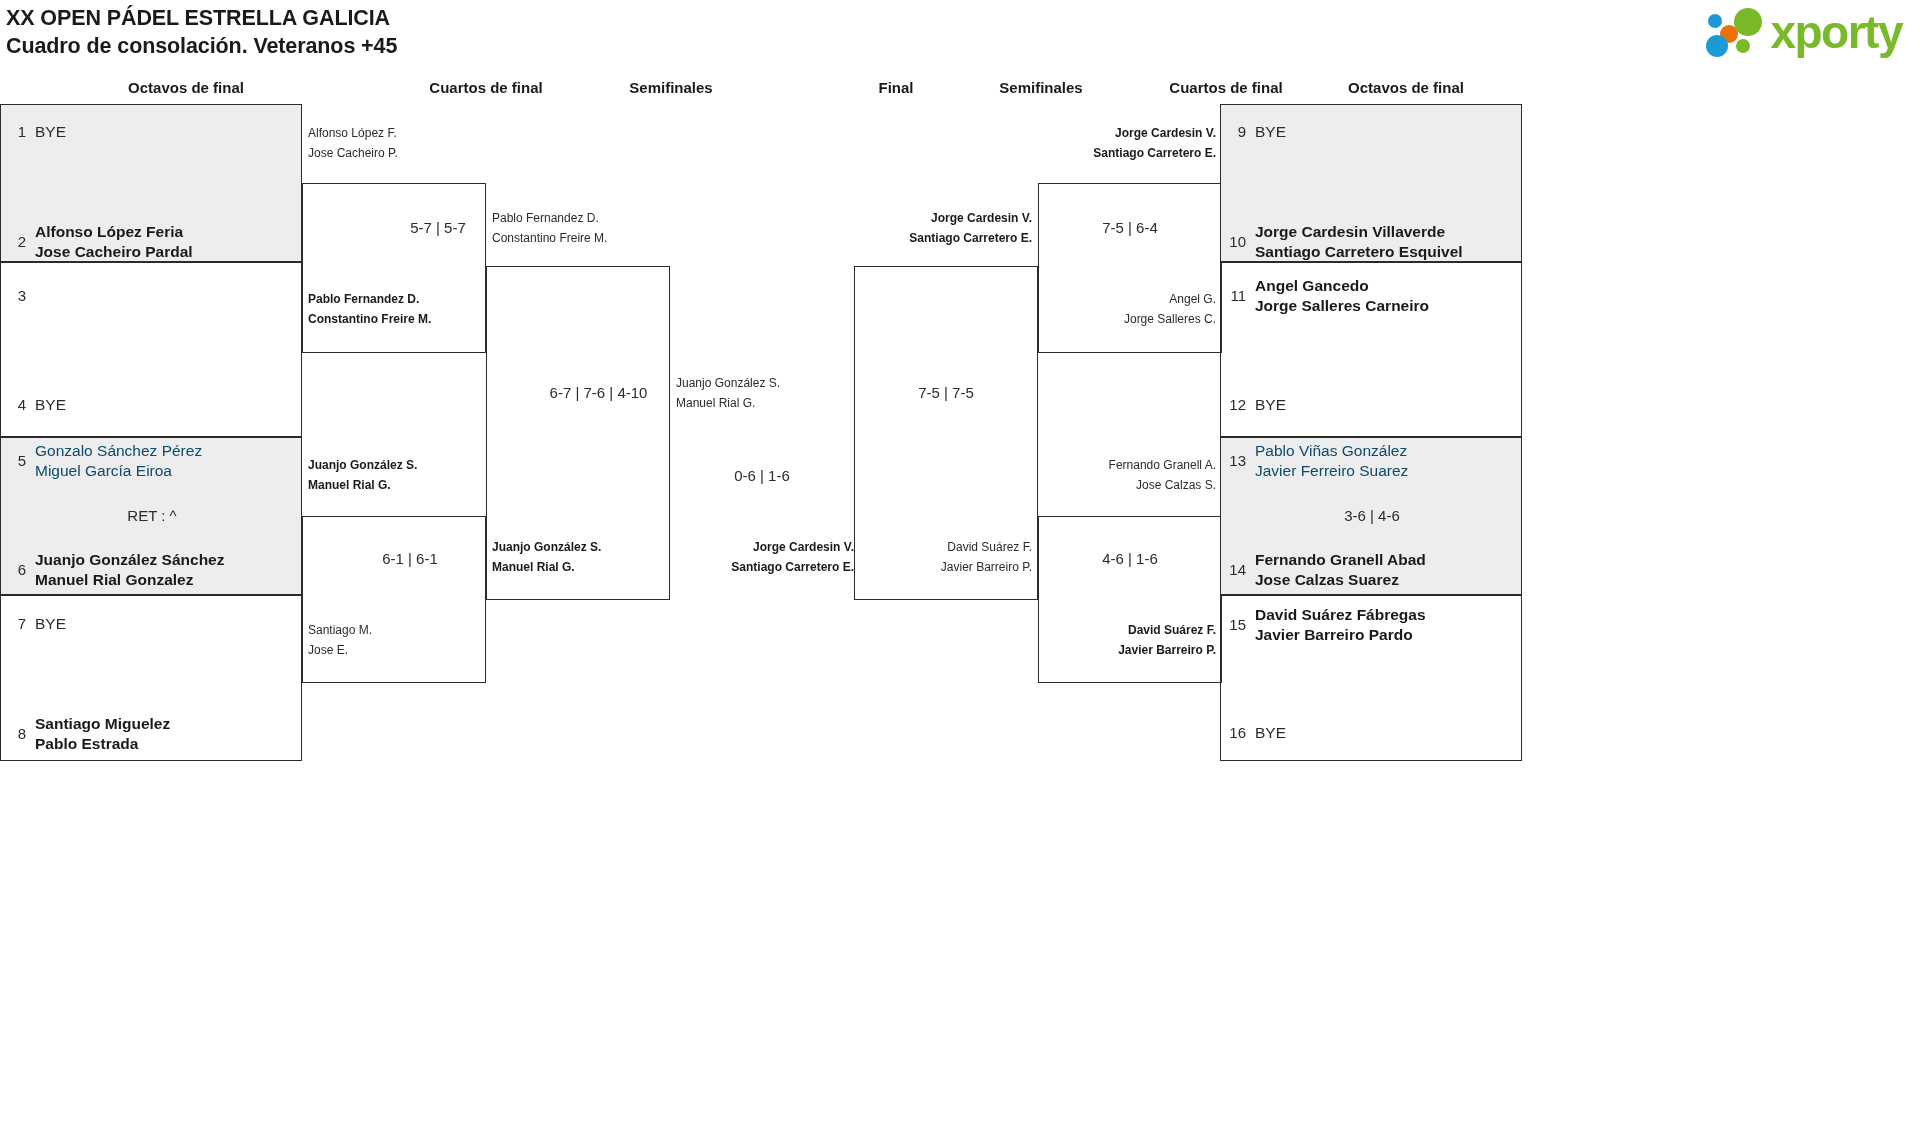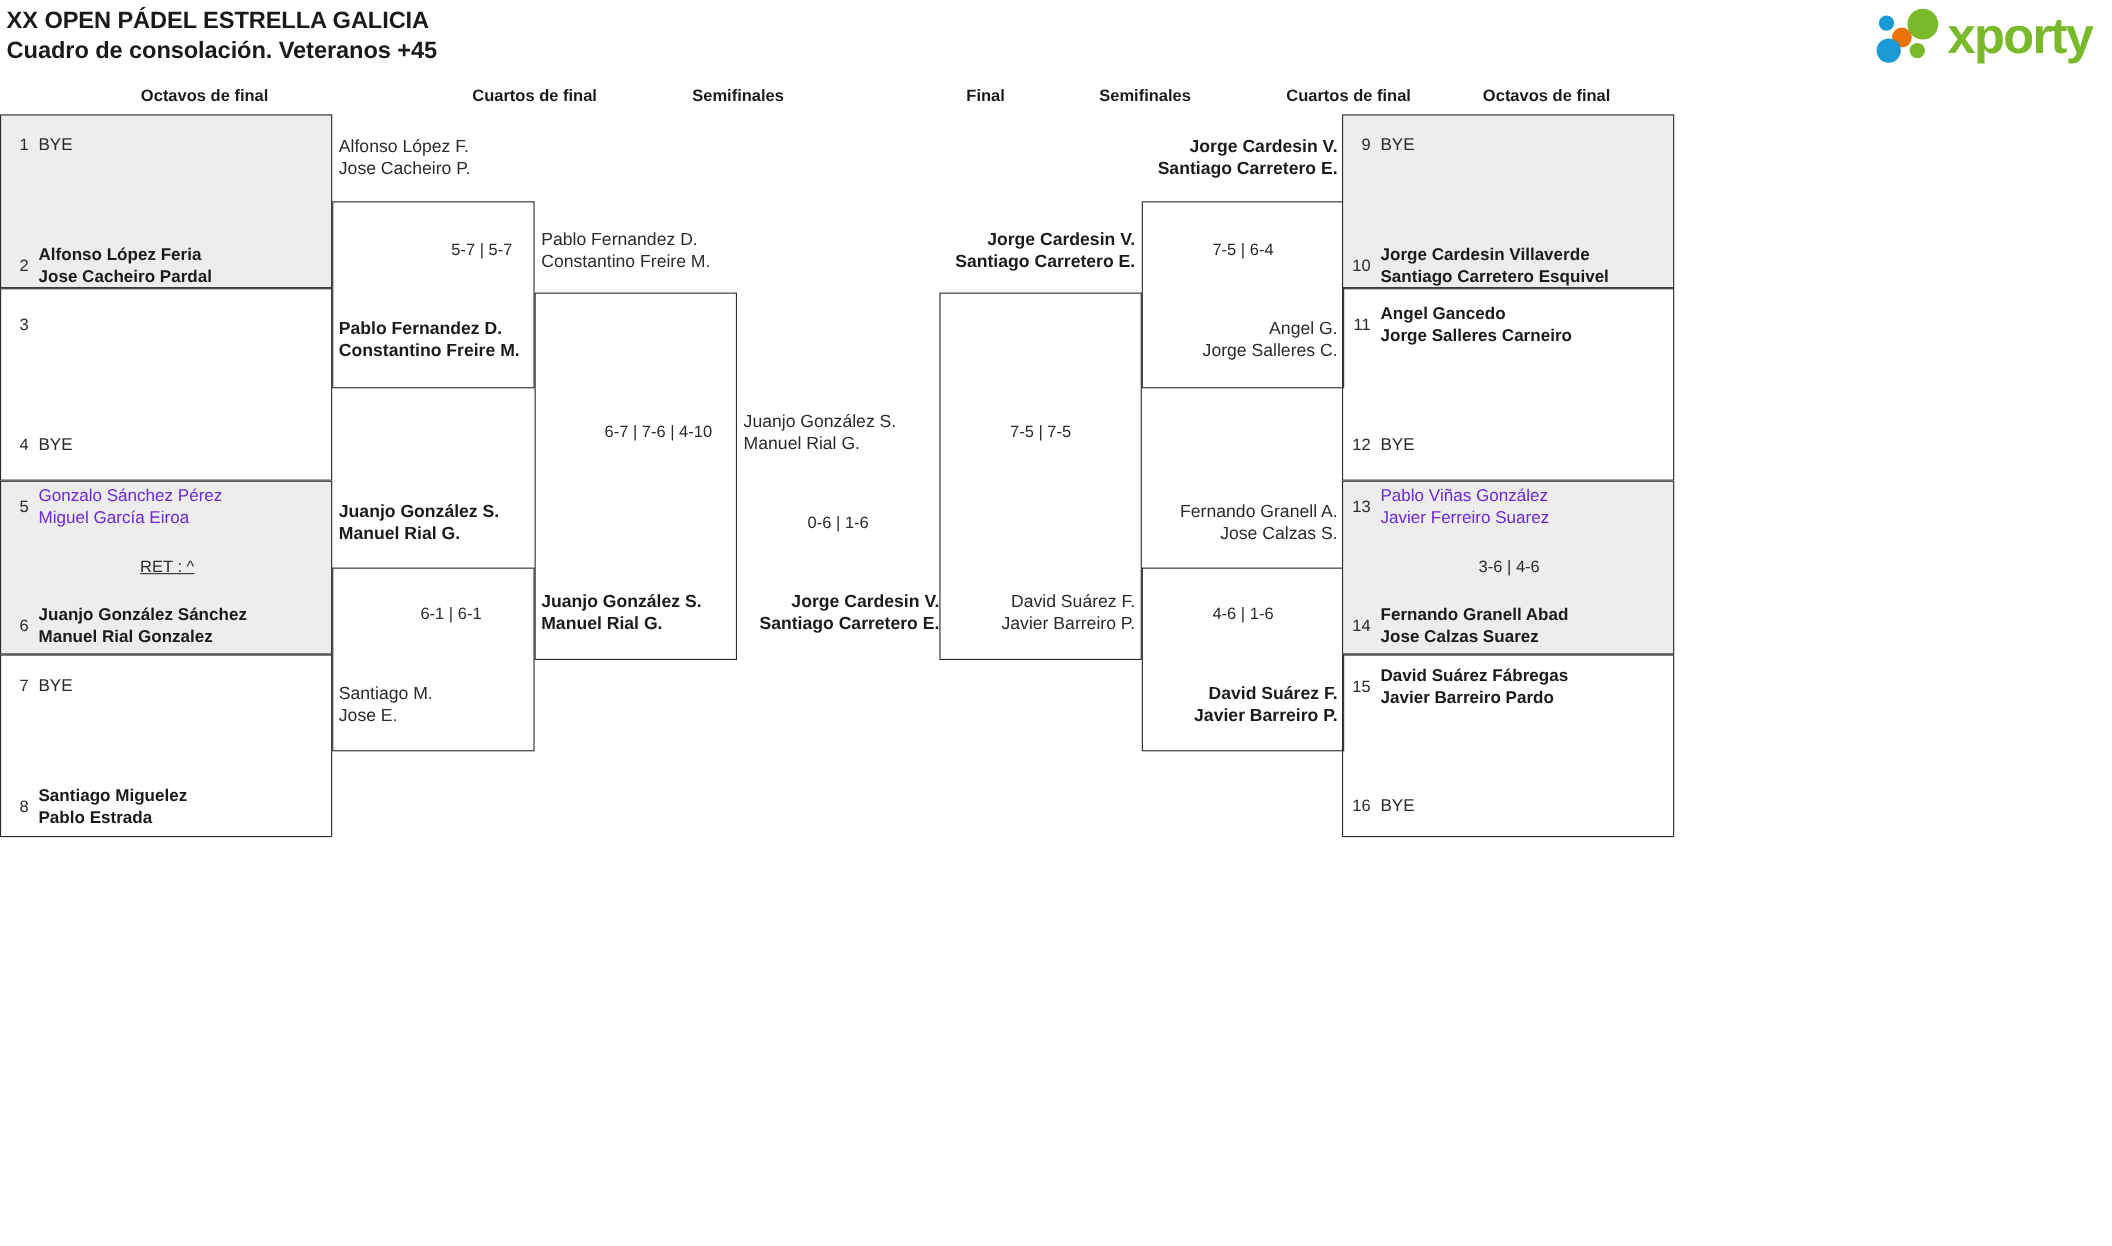--- a/index.html
+++ b/index.html
@@ -116,27 +116,27 @@
     flex: 0 0 20px;
     line-height: 19px;
   }
   .names {
     margin-left: 9px;
     font-size: 15.5px;
     line-height: 19.5px;
     white-space: nowrap;
   }
   .names.win { font-weight: bold; }
-  .names.lose { font-weight: normal; color: #6d28d9; }
+  .names.lose { font-weight: normal; color: #0c4a6e; }
   .names.bye { font-weight: normal; color: #2b2b2b; }
 
   
   .slot {
     position: absolute;
-    font-size: 16px;
+    font-size: 12px;
     line-height: 19.5px;
     white-space: nowrap;
   }
   .slot.win { font-weight: bold; }
   .slot.lose { font-weight: normal; color: #2b2b2b; }
   .slot.right { text-align: right; }
 
   
   .score {
     position: absolute;
@@ -213,21 +213,21 @@
   </div>
 
   <div class="entry" style="left:6px; top:441px; width:292px;">
     <div class="seed" style="line-height:39px;">5</div>
     <div class="names lose">
       <div>Gonzalo Sánchez Pérez</div>
       <div>Miguel García Eiroa</div>
     </div>
   </div>
 
-  <div class="score" style="left:6px; top:506px; width:292px;text-decoration:underline;">RET : ^</div>
+  <div class="score" style="left:6px; top:506px; width:292px;">RET : ^</div>
 
   <div class="entry" style="left:6px; top:550px; width:292px;">
     <div class="seed" style="line-height:39px;">6</div>
     <div class="names win">
       <div>Juanjo González Sánchez</div>
       <div>Manuel Rial Gonzalez</div>
     </div>
   </div>
 
   <div class="entry" style="left:6px; top:614px; width:292px;">

